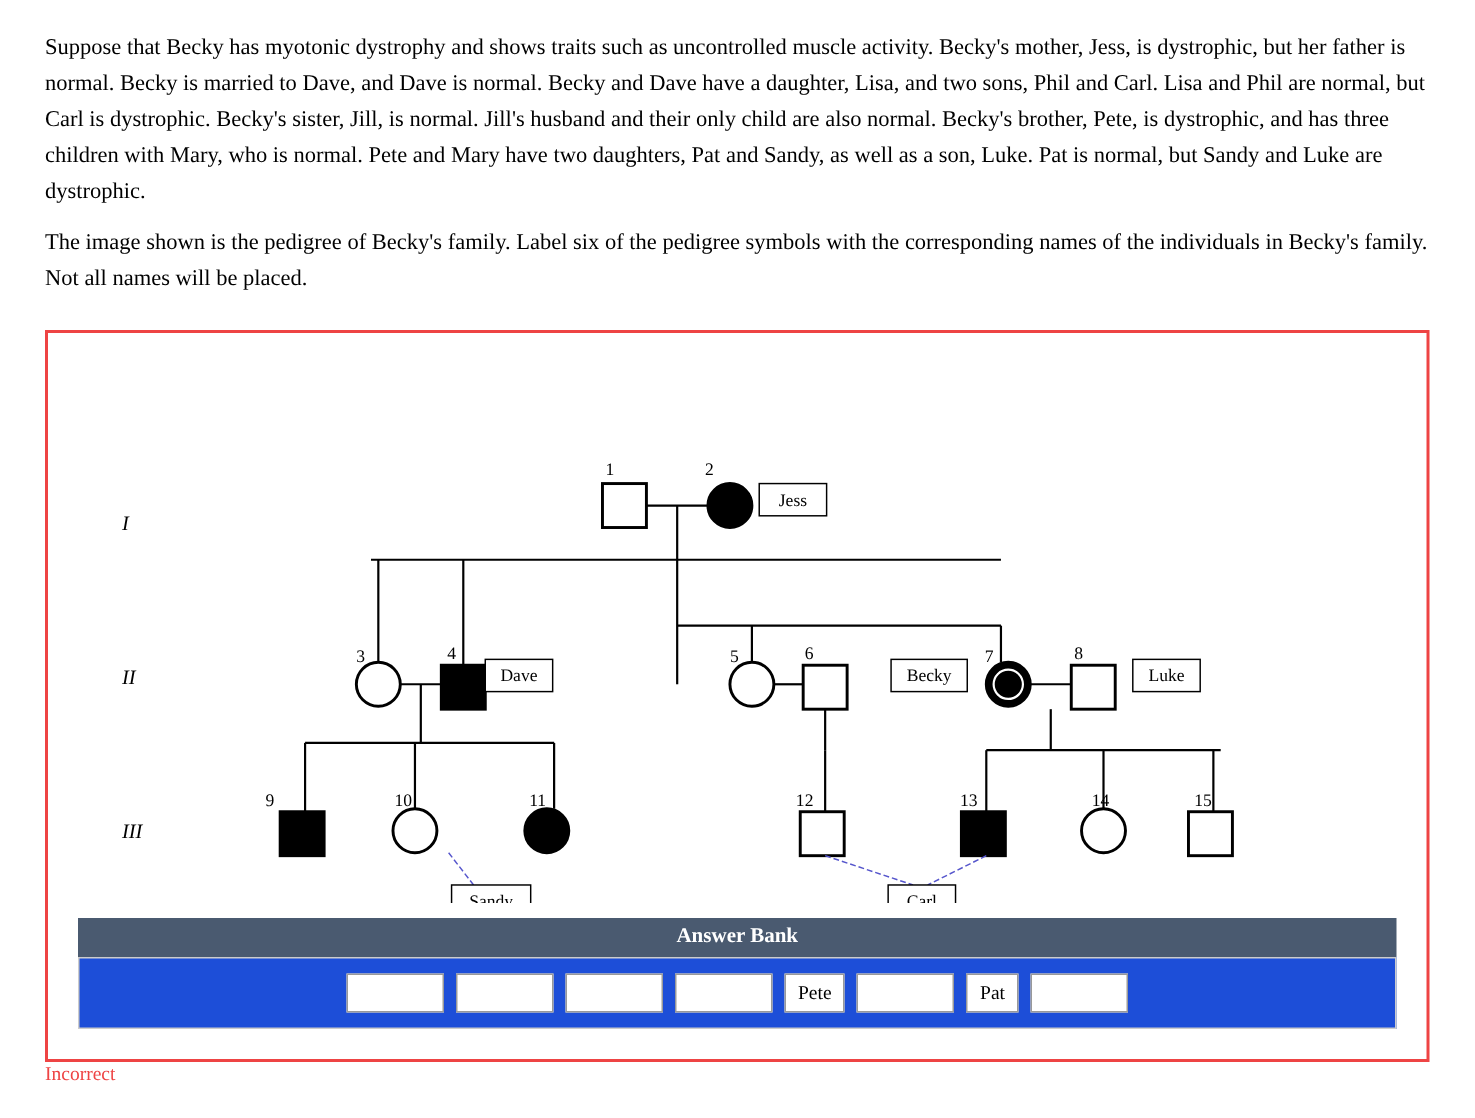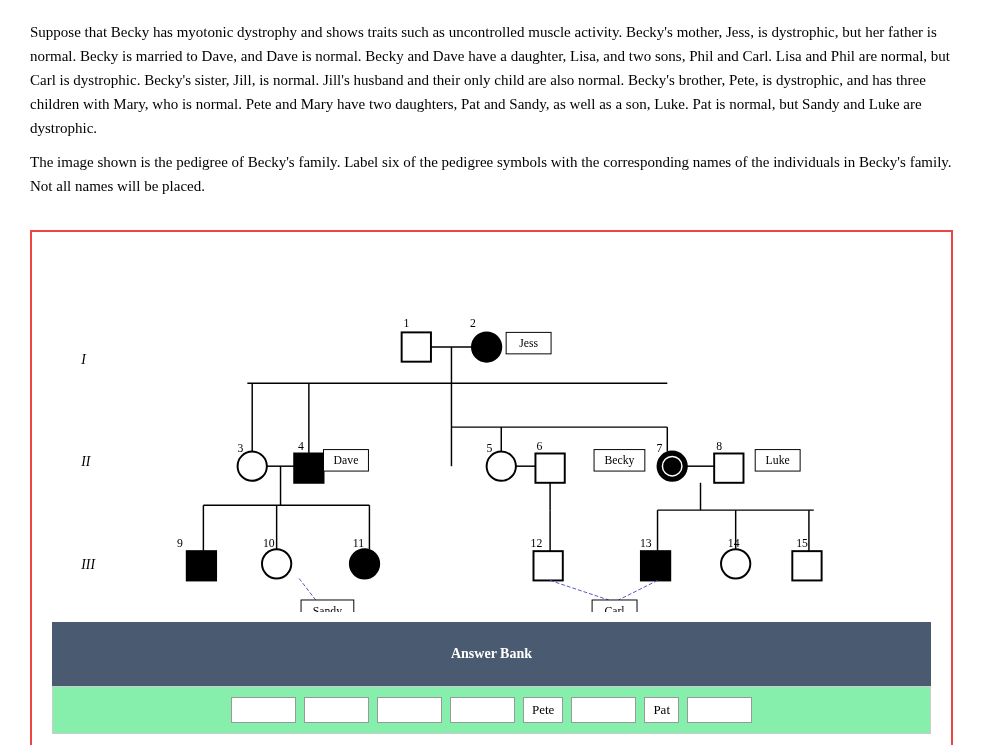--- a/index.html
+++ b/index.html
@@ -9,21 +9,21 @@
       background: #fff;
       color: #000;
       padding: 20px 30px;
       max-width: 983px;
     }
     .description {
       margin-bottom: 10px;
       line-height: 1.6;
     }
     .instruction {
-      margin-bottom: 32px;
+      margin-bottom: 22px;
       line-height: 1.6;
     }
     .pedigree-container {
       border: 2px solid #e44;
       padding: 20px 20px 20px 20px;
       position: relative;
       min-height: 420px;
     }
     .pedigree-area {
       position: relative;
@@ -33,33 +33,33 @@
     svg.pedigree-svg {
       position: absolute;
       top: 0; left: 0;
       width: 100%;
       height: 100%;
     }
     
     .answer-bank-section {
       margin-top: 10px;
       background: #4a5a70;
-      padding: 24px 10px;
+      padding: 5px 10px;
       text-align: center;
       color: #fff;
       font-size: 14px;
       font-weight: bold;
     }
     .answer-bank-items {
       display: flex;
       flex-direction: row;
       justify-content: center;
       align-items: center;
       gap: 8px;
-      background: #86efac;
+      background: #1d4ed8;
       border: 1px solid #ccc;
       padding: 10px 10px;
     }
     .answer-box {
       width: 65px;
       height: 26px;
       border: 1px solid #999;
       background: #fff;
       text-align: center;
       font-size: 13px;

